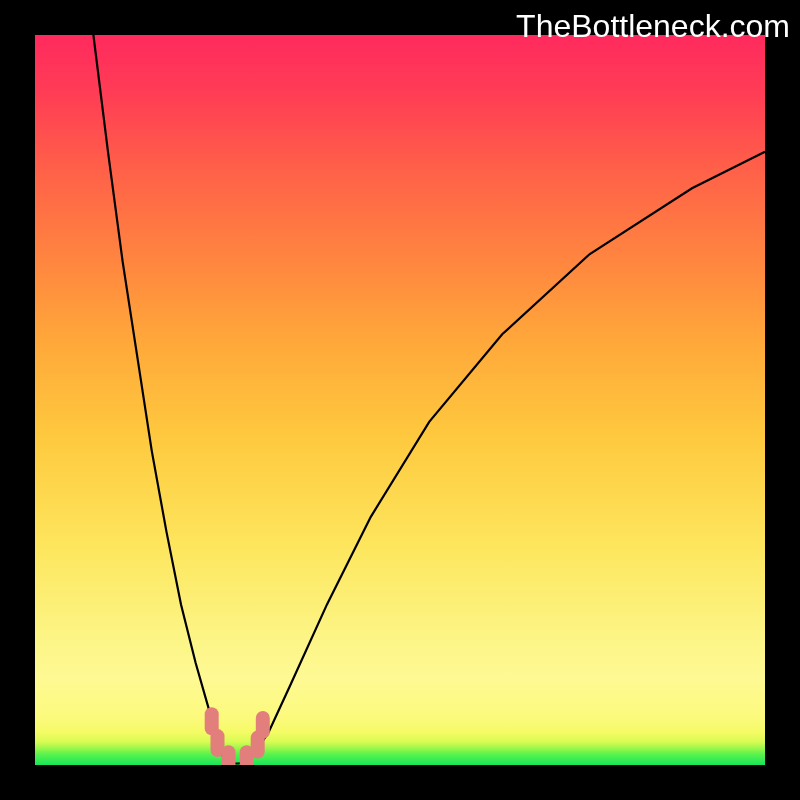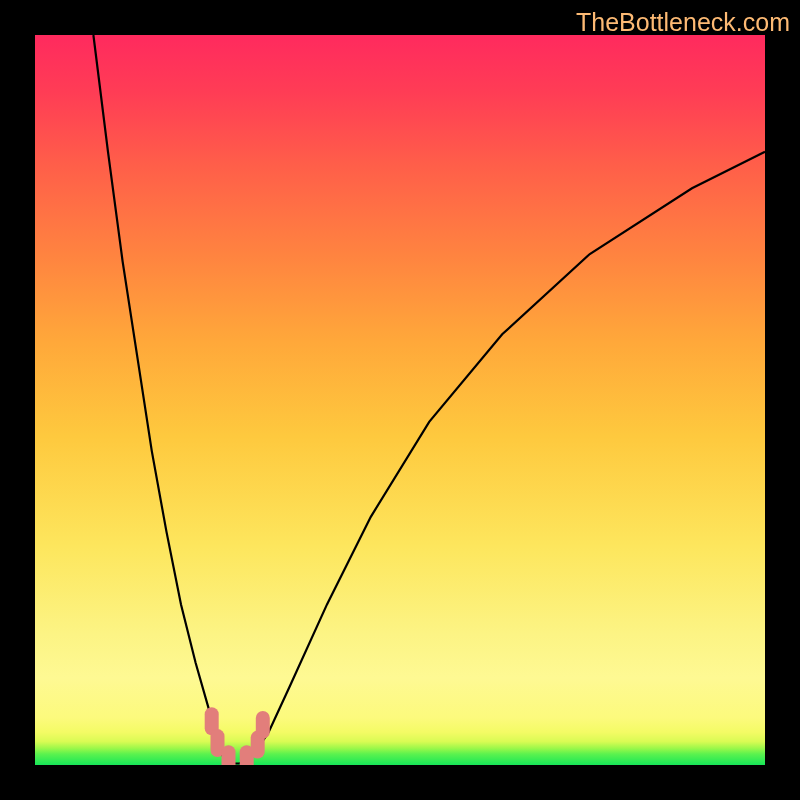--- a/index.html
+++ b/index.html
@@ -57,22 +57,22 @@
     position: absolute;
     left: 0;
     top: 0;
     width: 730px;
     height: 730px;
   }
   .watermark {
     position: absolute;
     top: 8px;
     right: 10px;
-    color: #fdba74;
-    font-size: 25px;
+    color: #ffffff;
+    font-size: 32px;
     letter-spacing: 0px;
     font-weight: 400;
     user-select: none;
   }
 </style>
 </head>
 <body>
 
 <div class="frame">
   <div class="plot">

